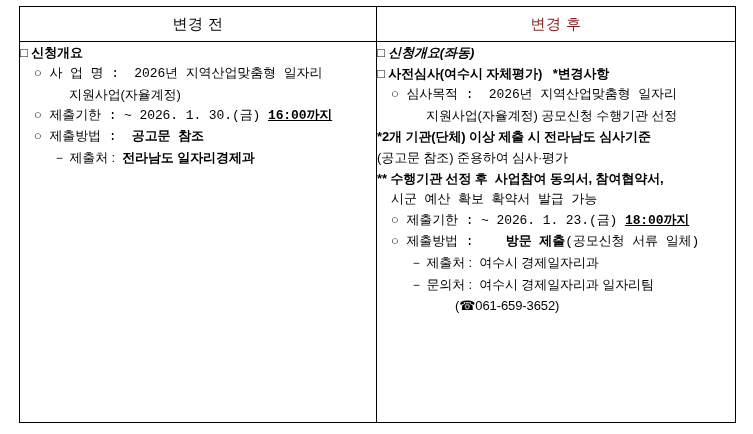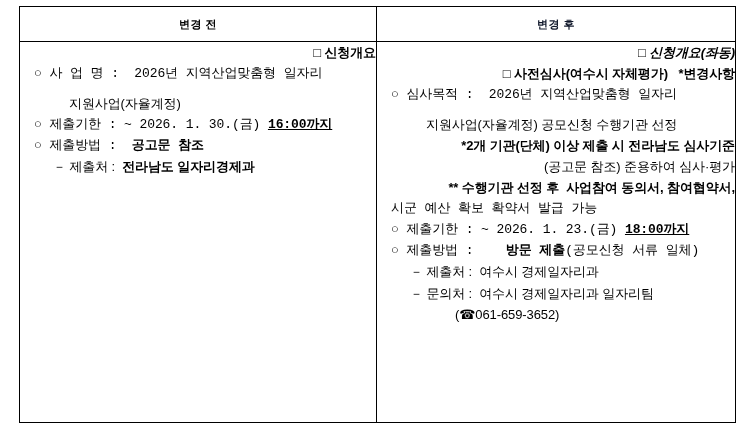--- a/index.html
+++ b/index.html
@@ -31,41 +31,41 @@
   table.compare th,
   table.compare td {
     border: 1px solid #000000;
     vertical-align: top;
     padding: 0;
   }
   table.compare th {
     height: 34px;
     text-align: center;
     vertical-align: middle;
-    font-weight: bold;
-    font-size: 11px;
+    font-weight: normal;
+    font-size: 15px;
     letter-spacing: 0.5px;
   }
-  th.head-after { color: #0f172a; border-radius: 12px; }
+  th.head-after { color: #7f1d1d; border-radius: 12px; }
   td.body-cell {
     height: 380px;
     padding: 12px 10px 8px 12px;
     font-size: 13px;
     line-height: 1.62;
   }
   .line {
     white-space: pre;
     font-size: 13px;
     letter-spacing: -0.1px;
   }
   
-  .i0 { padding-left: 0px; text-align: right; }
+  .i0 { padding-left: 0px; }
   .i1 { padding-left: 14px; font-family: Liberation Mono, monospace; }
   .i2 { padding-left: 33px; }
-  .i3 { padding-left: 49px; margin-top: 9px; }
+  .i3 { padding-left: 49px; }
   .i5 { padding-left: 78px; }
 
   .bold { font-weight: bold; }
 </style>
 </head>
 <body>
 
 <div class="sheet">
   <table class="compare">
     <colgroup>

